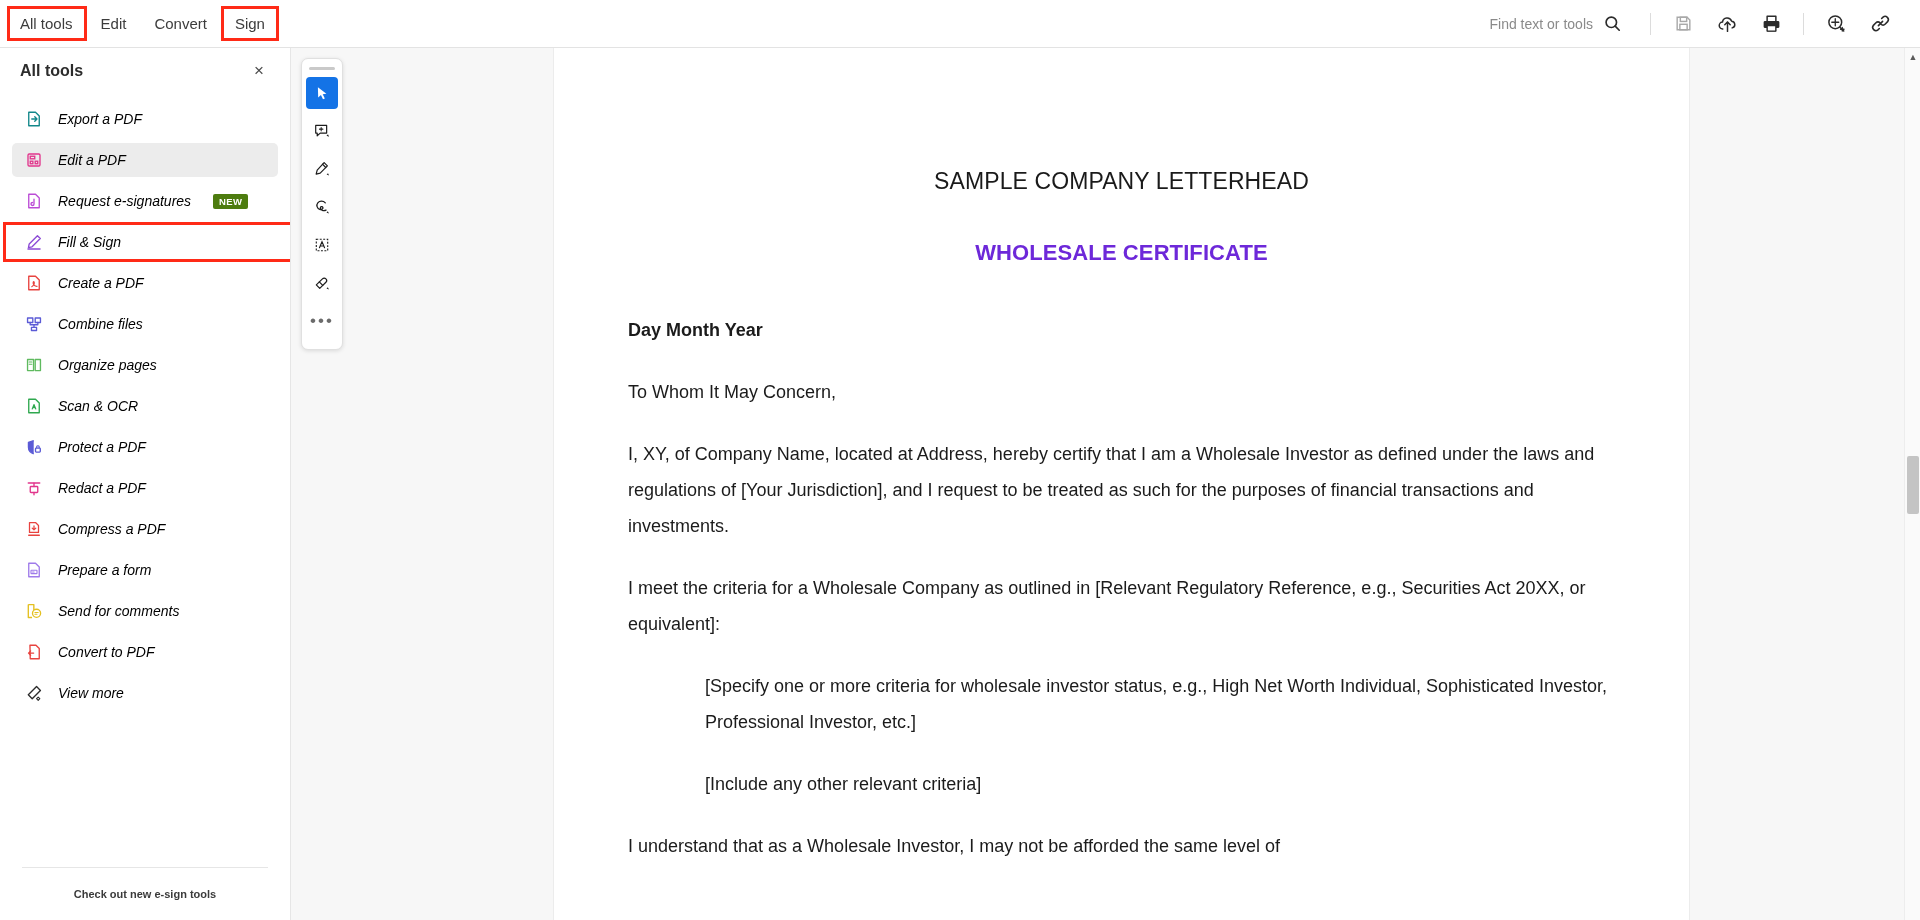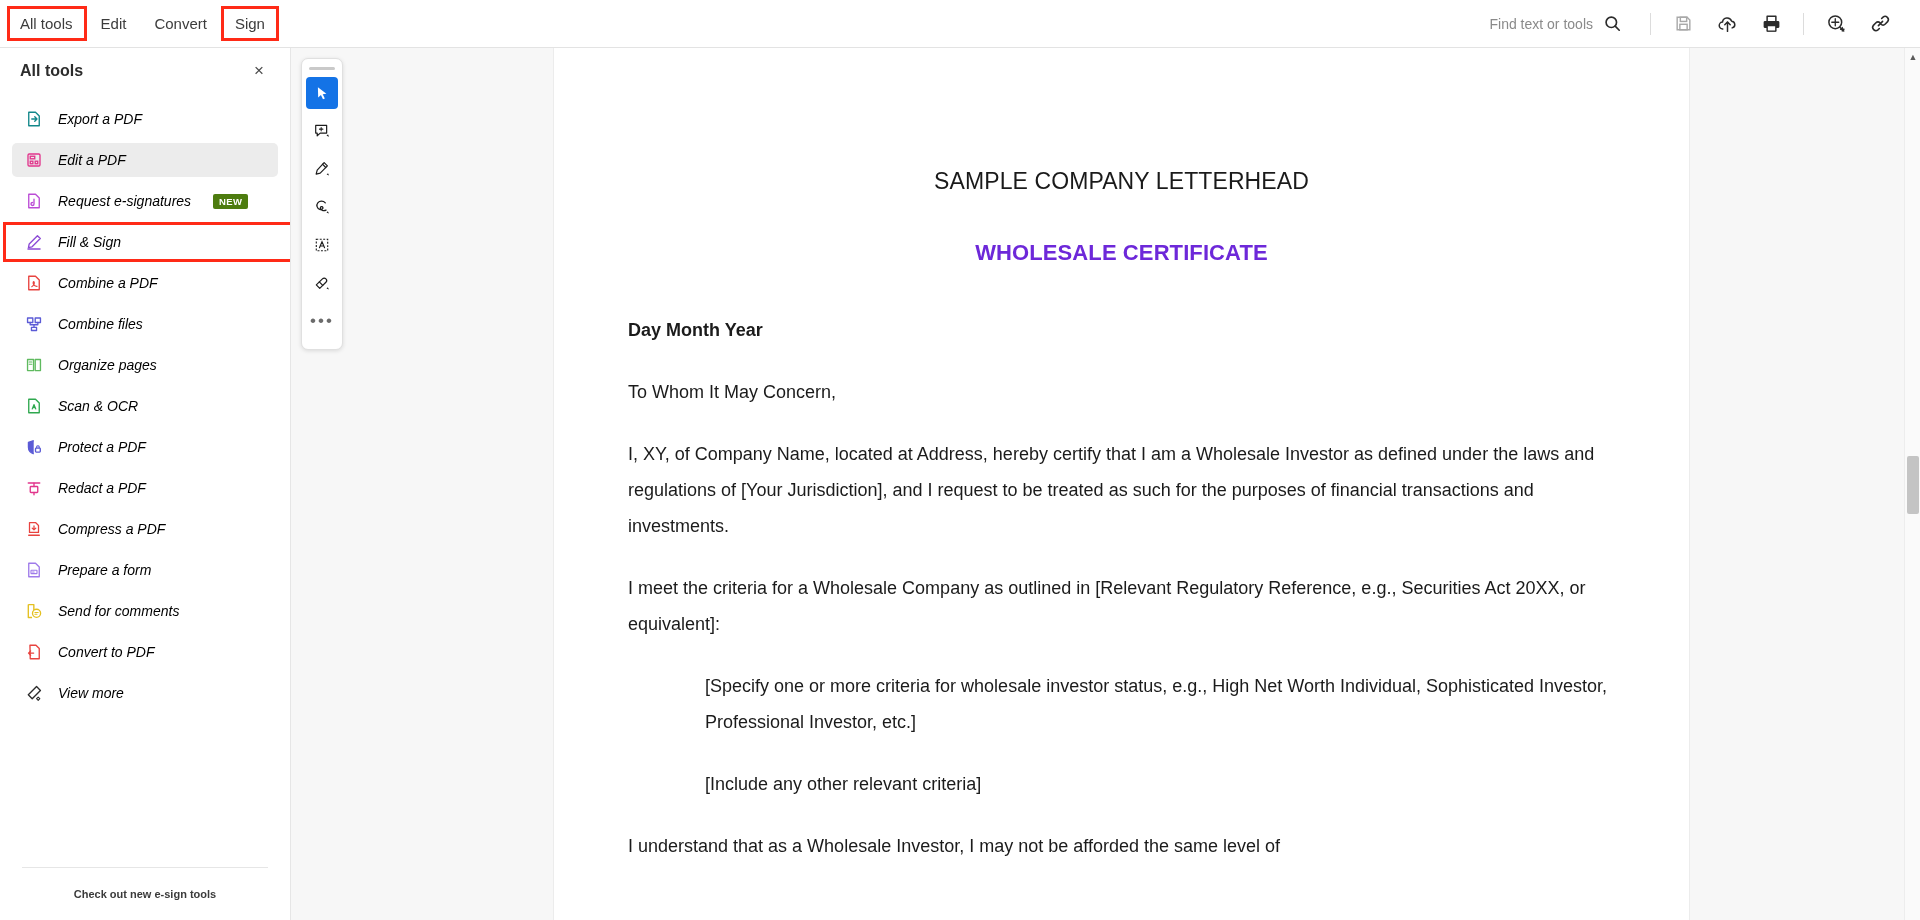--- a/index.html
+++ b/index.html
@@ -321,21 +321,21 @@
       <span class="tool-label">Fill &amp; Sign</span>
     </div>
 
     <div class="tool-item">
       <span class="tool-icon">
         <svg width="18" height="18" viewBox="0 0 24 24" fill="none" stroke="#e8433f" stroke-width="1.8" stroke-linejoin="round">
           <path d="M5 3h9l5 5v13H5z"></path>
             <path d="M9 17c3-1.5 4-5 3.2-6.4-.8-1.4-2 .4-1 2.6 1 2.2 3 3.6 5 3.2" stroke-linecap="round" stroke-width="1.5"></path>
         </svg>
       </span>
-      <span class="tool-label">Combine a PDF</span>
+      <span class="tool-label">Create a PDF</span>
     </div>
 
     <div class="tool-item">
       <span class="tool-icon">
         <svg width="18" height="18" viewBox="0 0 24 24" fill="none" stroke="#5b5bd6" stroke-width="1.8" stroke-linejoin="round">
           <rect x="3.4" y="4" width="7" height="6"></rect>
             <rect x="13.6" y="4" width="7" height="6"></rect>
           <path d="M6.9 10v3h10.2v-3M12 13v3.4" stroke-linecap="round"></path>
           <rect x="8.6" y="16.4" width="6.8" height="4.2"></rect>
         </svg>

